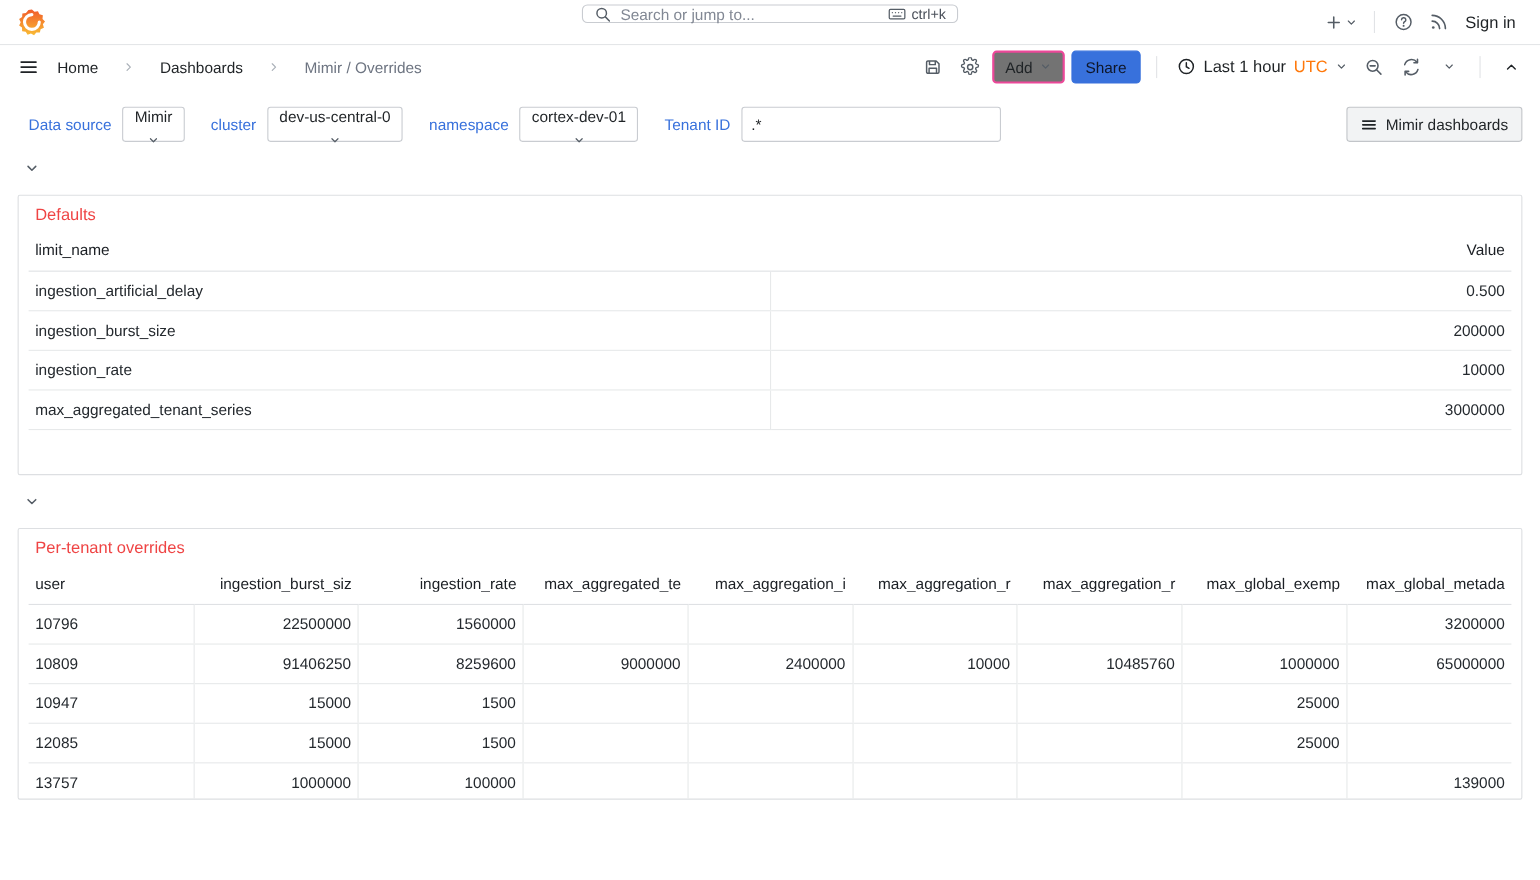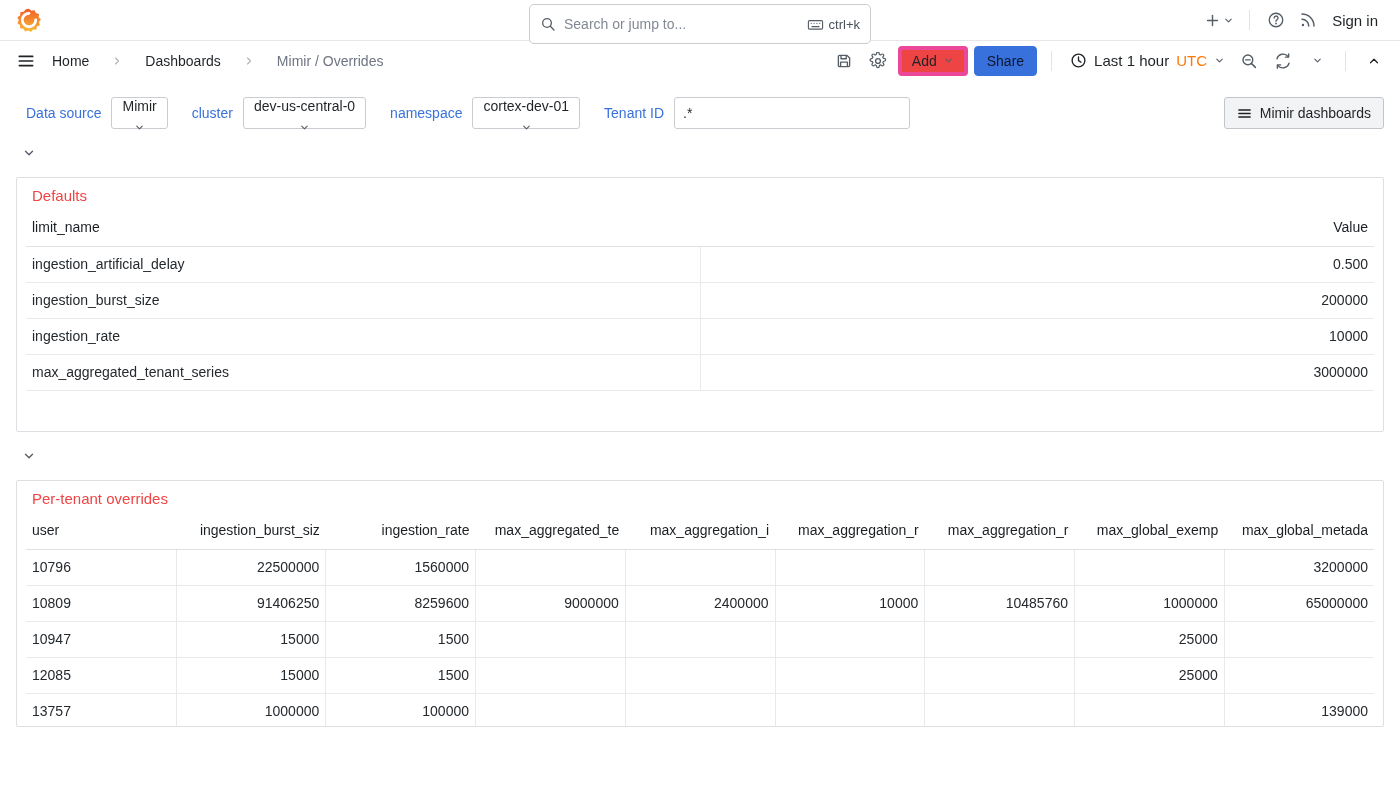--- a/index.html
+++ b/index.html
@@ -13,39 +13,39 @@
   }
   *{box-sizing:border-box;margin:0;padding:0;}
   html,body{width:1400px;height:800px;overflow:hidden;background:#fff;
     font-family:"Liberation Sans","DejaVu Sans",sans-serif;color:var(--text);font-size:14px;}
   svg{display:block;}
   .icon{display:inline-flex;align-items:center;justify-content:center;color:var(--icon);flex:0 0 auto;}
 
   
   .topnav{height:41px;border-bottom:1px solid #e4e6e8;display:flex;align-items:center;position:relative;padding:0 16px;}
   .logo{width:26px;height:26px;cursor:pointer;}
-  .searchbox{position:absolute;left:50%;top:4px;transform:translateX(-50%);width:342px;height:40px;
+  .searchbox{position:absolute;left:50%;top:4px;transform:translateX(-50%);width:342px;height:17px;
     border:1px solid #c9ccd1;border-radius:5px;display:flex;align-items:center;padding:0 10px;gap:8px;background:#fff;cursor:text;}
   .searchbox .ph{color:#828894;font-size:14px;flex:1;}
   .kbd-hint{display:flex;align-items:center;gap:5px;color:#4b515b;font-size:13px;}
   .topnav-right{margin-left:auto;display:flex;align-items:center;gap:4px;}
   .iconbtn{height:30px;min-width:28px;padding:0 3px;display:flex;align-items:center;justify-content:center;
     background:none;border:none;cursor:pointer;color:var(--icon);gap:2px;}
   .vdiv{width:1px;height:20px;background:#e1e3e6;margin:0 8px;}
   .signin{font-size:15px;font-weight:500;color:#1f2326;background:none;border:none;cursor:pointer;padding:0 6px;}
 
   
   .toolbar{height:39px;display:flex;align-items:center;padding:0 12px;}
   .crumbs{display:flex;align-items:center;gap:16px;margin-left:6px;}
   .crumb{font-size:14px;border:none;background:none;cursor:pointer;padding:0 6px;color:#1f2326;font-weight:500;}
   .crumb.current{color:var(--text-sec);font-weight:400;cursor:default;}
   .crumb-sep{color:#aab0b8;}
   .toolbar-right{margin-left:auto;display:flex;align-items:center;gap:6px;}
   .btn{height:30px;border-radius:4px;font-size:14px;display:inline-flex;align-items:center;gap:6px;cursor:pointer;}
-  .btn-outline{background:#ef4444;border:4px solid #ec4899;color:#1f2326;padding:0 10px;font-weight:500;}
+  .btn-outline{background:#737373;border:2px solid #ec4899;color:#1f2326;padding:0 10px;font-weight:500;}
   .btn-primary{background:var(--accent);border:1px solid var(--accent);color:#0f172a;padding:0 12px;font-weight:500;}
   .timepicker{display:flex;align-items:center;gap:7px;background:none;border:none;cursor:pointer;
     font-size:15px;color:#1f2326;font-weight:500;padding:0 4px;}
   .tz{color:var(--orange);font-weight:500;}
 
   
   .filters{margin:17px 16px 0;display:flex;align-items:center;}
   .fgroup{display:flex;align-items:center;margin-right:14px;}
   .flabel{color:var(--accent);font-size:14px;padding:0 10px;height:32px;display:flex;align-items:center;cursor:pointer;}
   .fselect{height:32px;border:1px solid #c9ccd1;border-radius:3px;display:flex;align-items:center;gap:8px;

